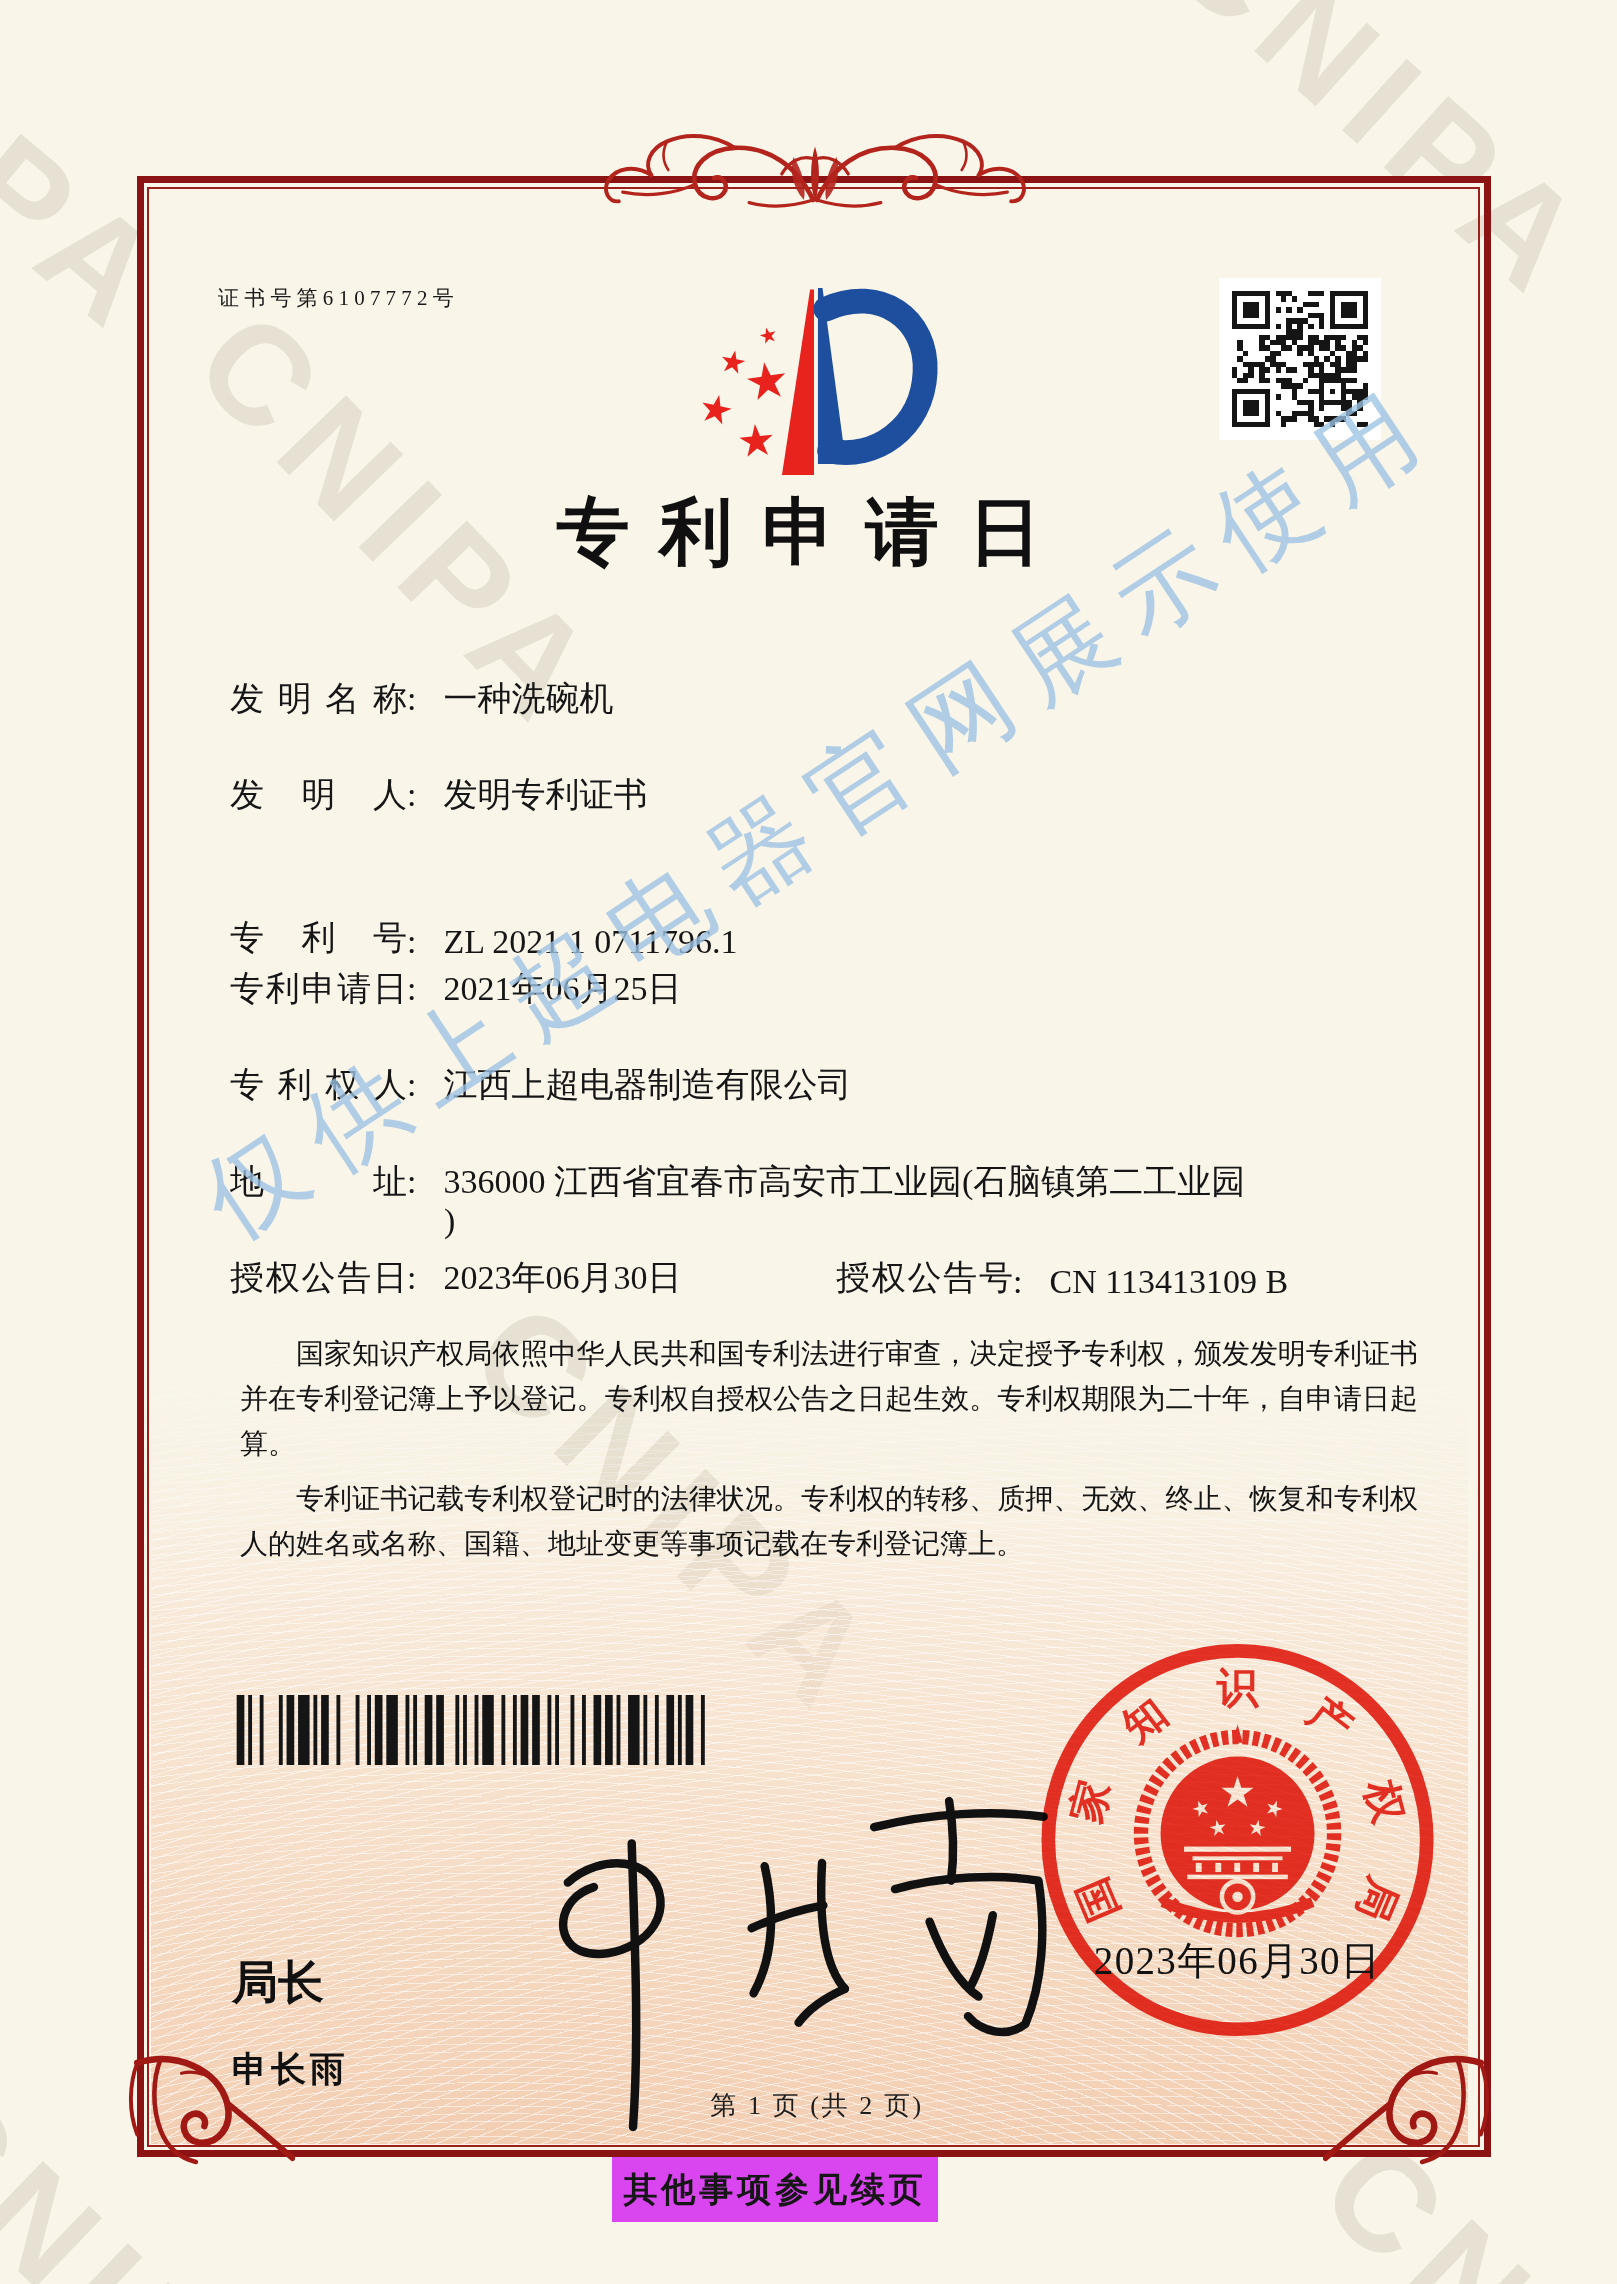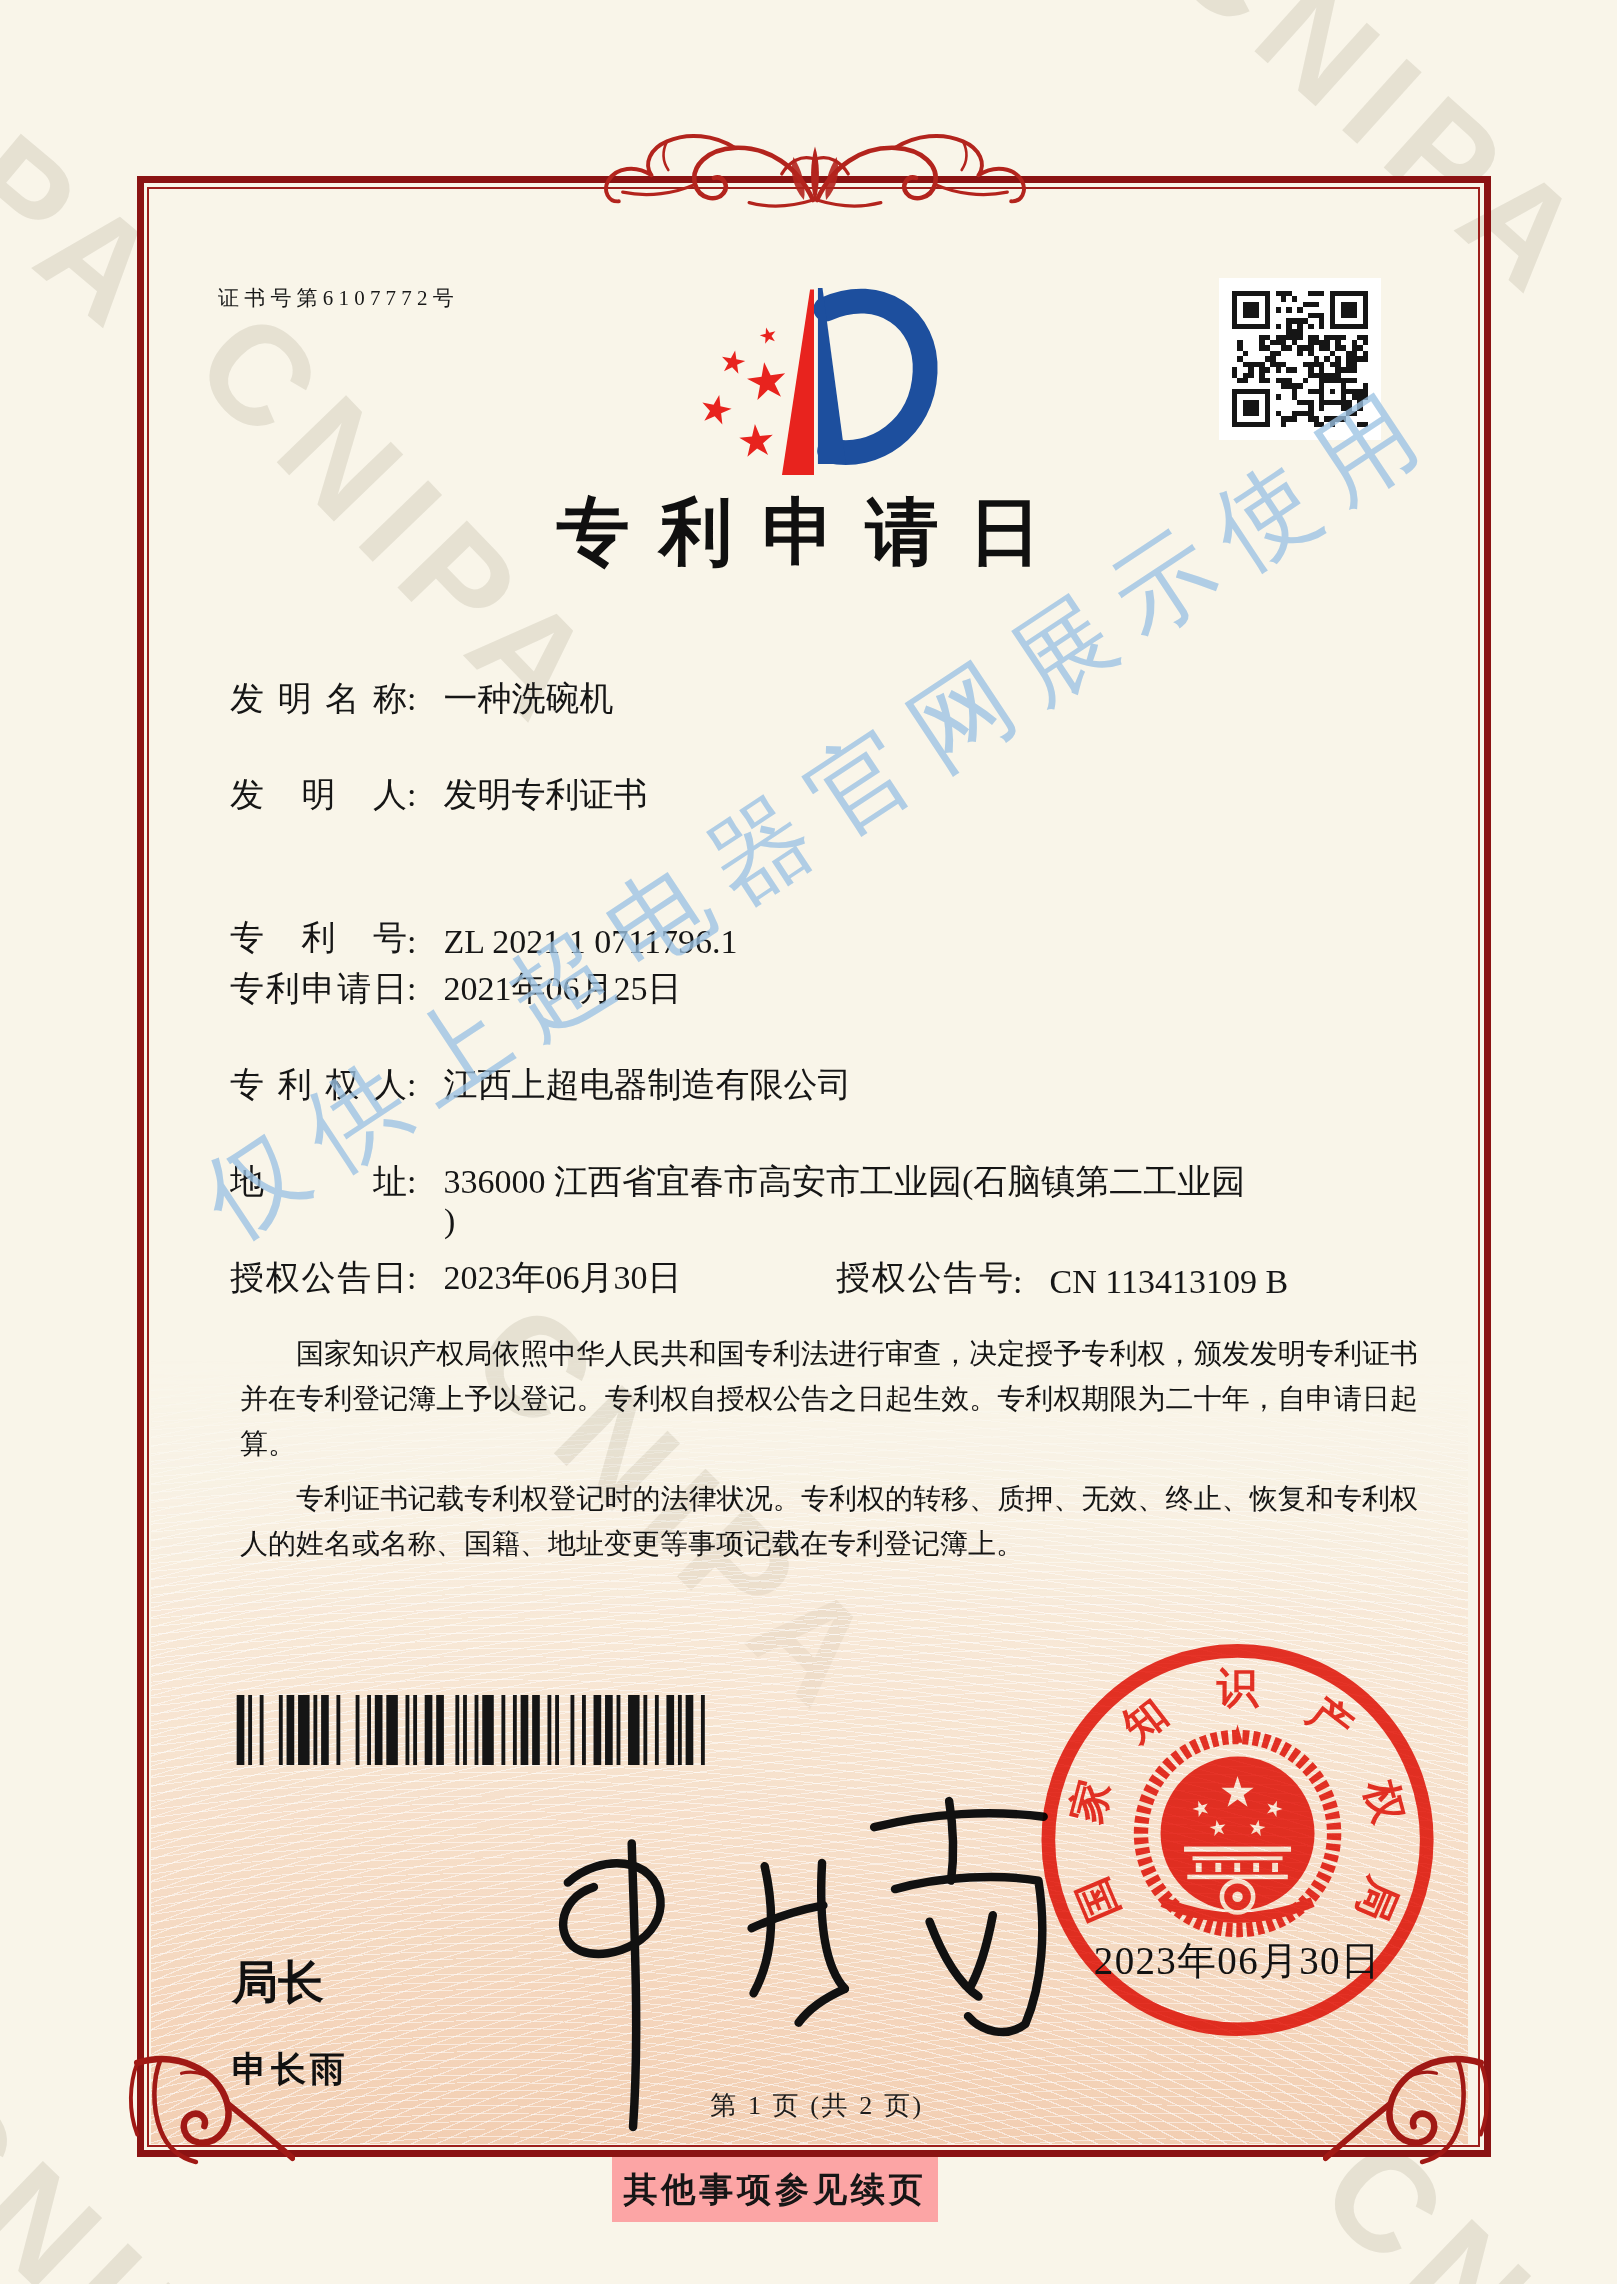--- a/index.html
+++ b/index.html
@@ -79,21 +79,21 @@
     position:absolute; z-index:5; left:1070px; top:1934px; width:335px;
     text-align:center; font-size:39px; color:#121212; letter-spacing:1.3px;
   }
   
   .page-num{
     position:absolute; z-index:4; left:137px; top:2088px; width:1360px;
     text-align:center; font-size:26px; color:#1c1c1c; letter-spacing:2.6px;
   }
   .footer-note{
     position:absolute; z-index:4; left:612px; top:2157px; width:326px; height:65px;
-    background:#fca5a5; text-align:center; line-height:65px;
+    background:#d946ef; text-align:center; line-height:65px;
   }
   .footer-note span{font-size:34px; font-weight:600; letter-spacing:3.9px; color:#161616;}
   
   .wm-blue{
     position:absolute; z-index:6; left:215px; top:1146px; white-space:nowrap;
     transform-origin:0 50%; transform:rotate(-33.5deg);
     font-size:99px; letter-spacing:22px; color:#9cc3e4; opacity:0.78;
     font-weight:400;
   }
 </style>

